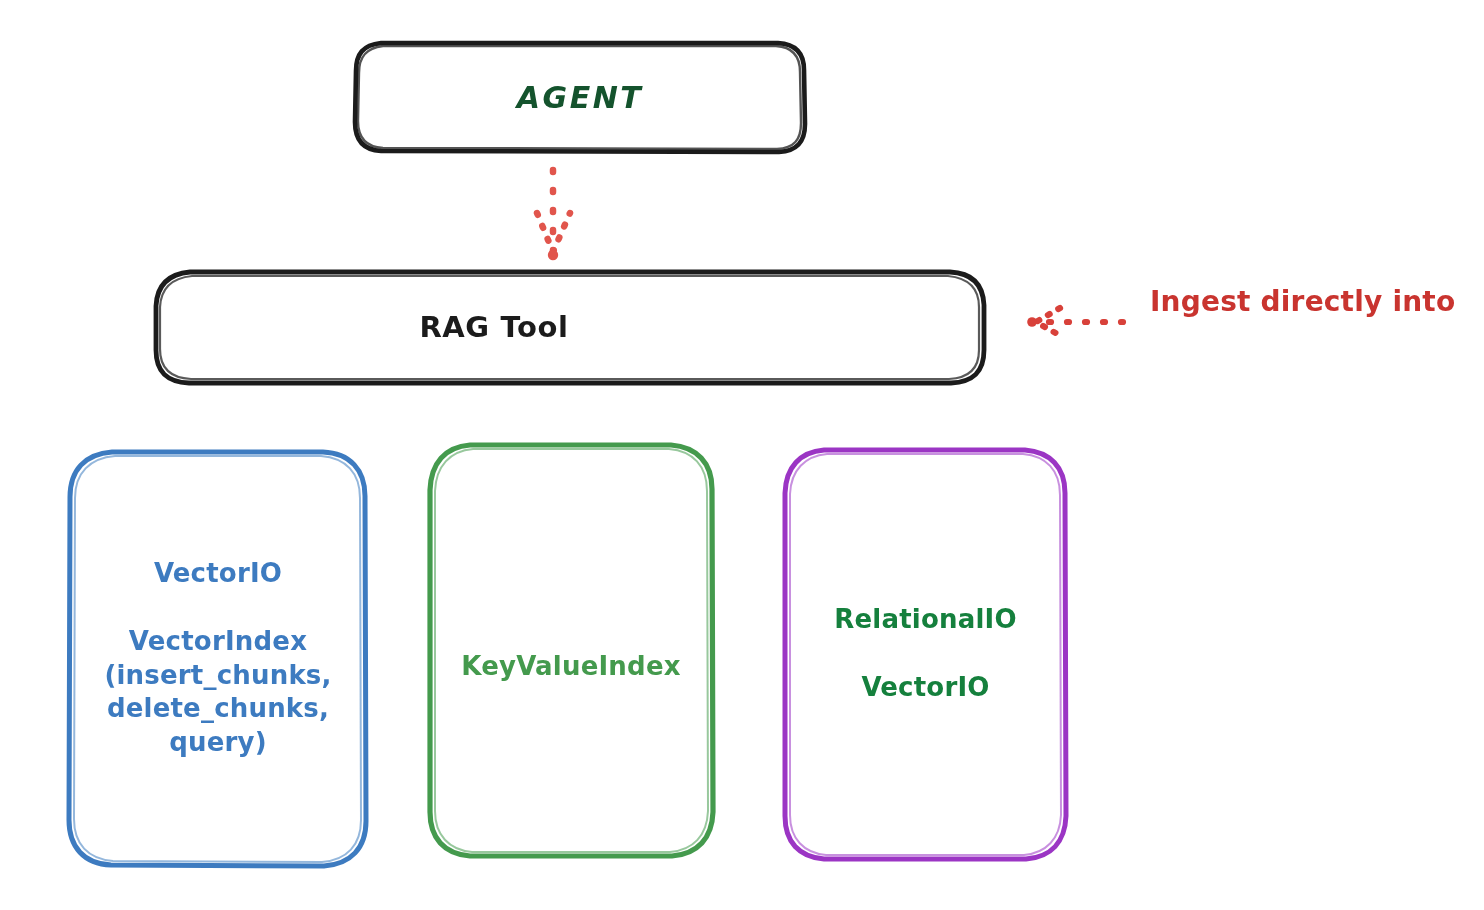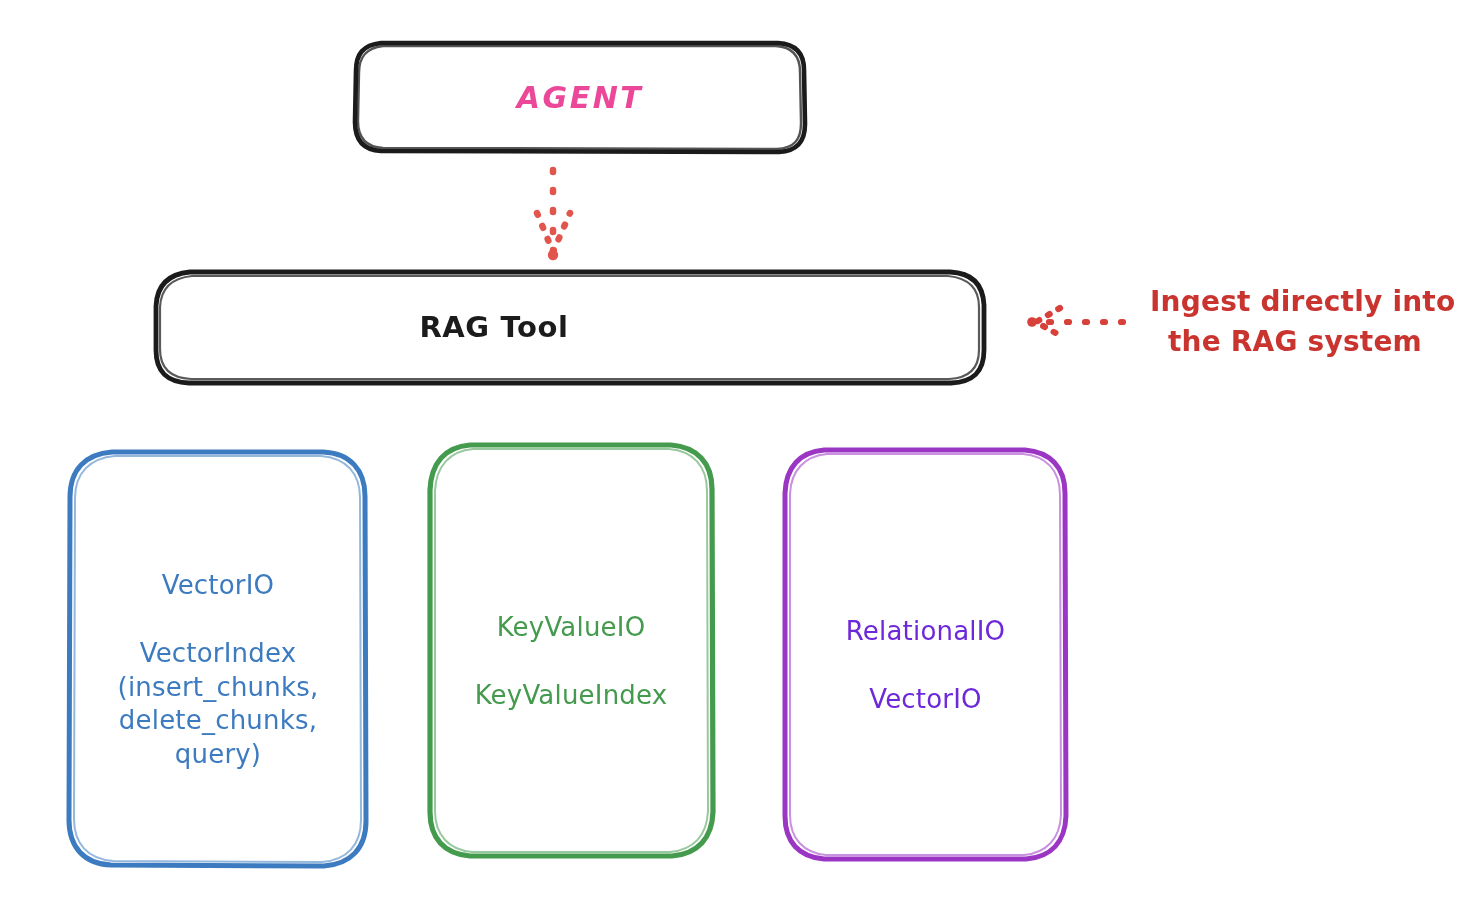--- a/index.html
+++ b/index.html
@@ -38,32 +38,31 @@
     line-height: 1.30;
     white-space: pre-line;
     letter-spacing: 0.2px;
   }
 
   .agent-label {
     font-size: 30px;
     font-style: italic;
     font-weight: 700;
     letter-spacing: 2.5px;
-    color: #ec4899;
+    color: #14532d;
   }
   .ragtool-label {
     font-size: 29px;
     font-weight: 600;
     letter-spacing: 0.6px;
     color: #1b1b1b;
   }
   .store-label {
     font-size: 26px;
-    font-weight: 400;
-    margin-top: 12px;
+    font-weight: 700;
   }
   .store-label .line2 {
     margin-top: 34px;
   }
   .annotation-label {
     font-size: 28px;
     font-weight: 700;
     text-align: left;
     line-height: 1.42;
     letter-spacing: 0.2px;
@@ -204,28 +203,26 @@
 
     <div class="node-label store-label" style="left:69px; top:451px; width:298px; height:415px; color:#3d7bc0;">
       <span class="sub">VectorIO</span>
       <span class="sub line2">VectorIndex</span>
       <span class="sub">(insert_chunks,
 delete_chunks,
 query)</span>
     </div>
 
     <div class="node-label store-label" style="left:429px; top:444px; width:284px; height:412px; color:#449a4d;">
-      <span class="sub">KeyValueIO</span>
       <span class="sub line2">KeyValueIndex</span>
     </div>
 
-    <div class="node-label store-label" style="left:785px; top:449px; width:281px; height:410px; color:#6d28d9;text-align:center;">
+    <div class="node-label store-label" style="left:785px; top:449px; width:281px; height:410px; color:#15803d;text-align:center;">
       <span class="sub">RelationalIO</span>
       <span class="sub line2">VectorIO</span>
     </div>
 
     <div class="annotation-label" style="position:absolute; left:1150px; top:282px; width:320px; color:#c9342f;">
       <span class="sub">Ingest directly into</span>
-      <span class="sub" style="margin-left:18px;">the RAG system</span>
     </div>
 
   </div>
 </div>
 
 </body></html>

